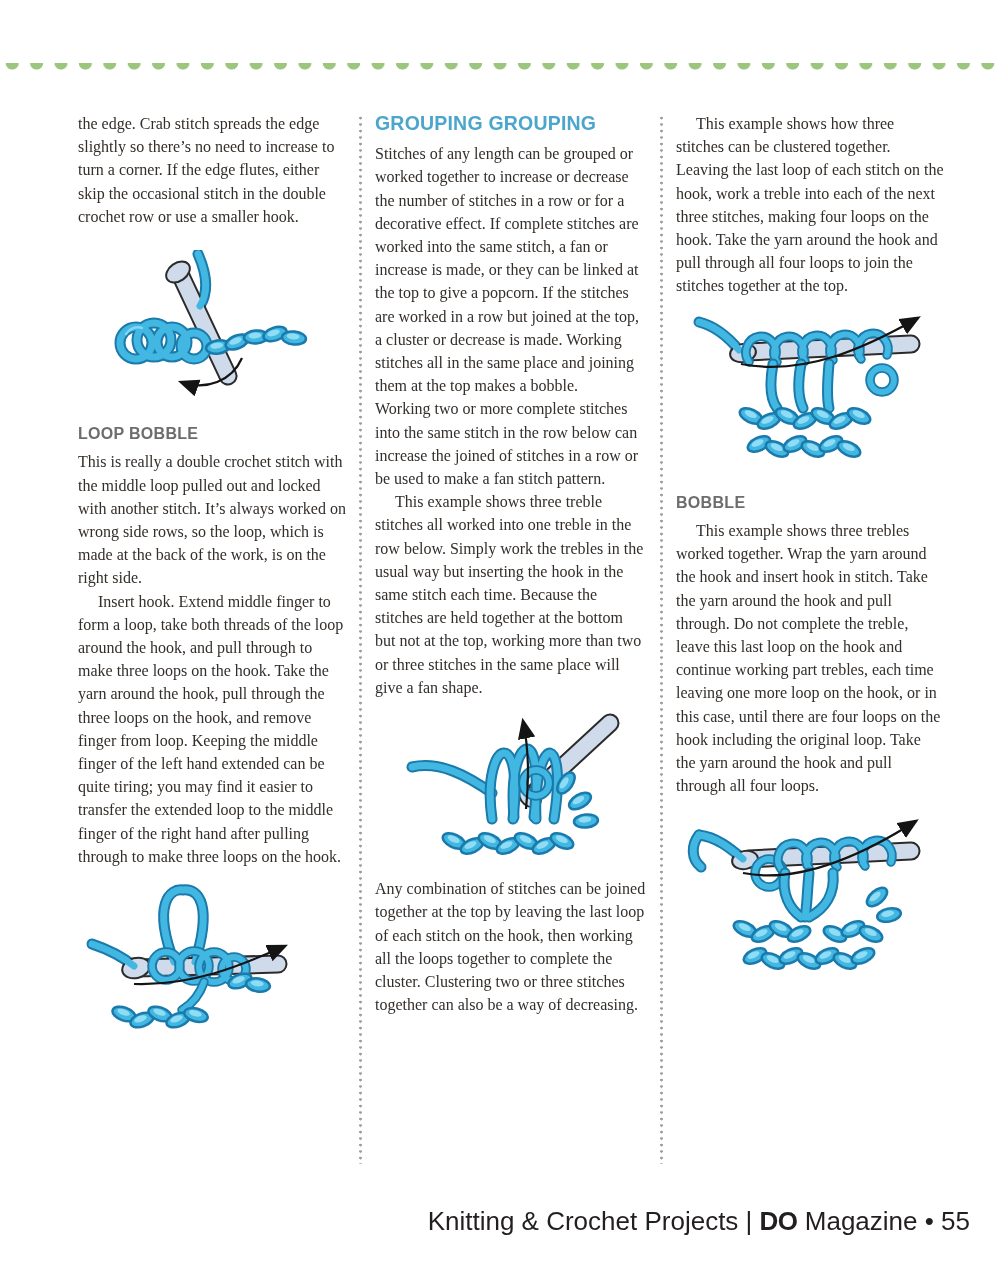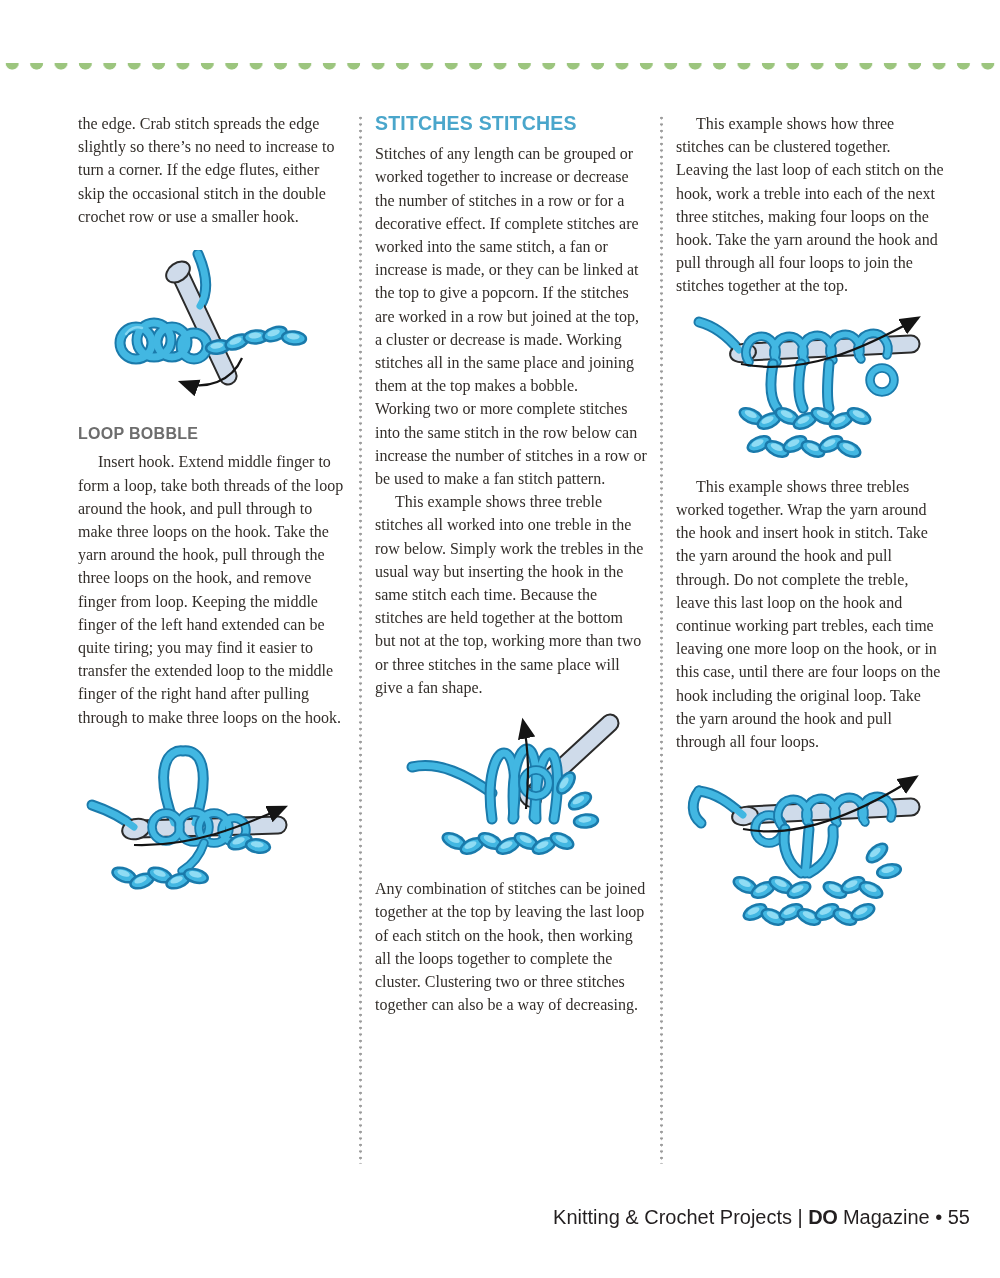--- a/index.html
+++ b/index.html
@@ -19,21 +19,21 @@
   h2,h3{font-family:"Liberation Sans", sans-serif;font-weight:bold;}
   h2.h-blue{margin:0 0 7px 0;font-size:19.5px;letter-spacing:.2px;color:#4aa6cb;}
   h3.h-gray{margin:16px 0 5px 0;font-size:16px;letter-spacing:.3px;color:#6d6d6d;}
   .illus{text-align:center;}
   .il1{margin:22px 0 8px 0;}
   .il2{margin:14px 0 0 0;}
   .il3{margin:12px 0 0 0;}
   .il4{margin:6px 0 0 0;}
   .il5{margin:12px 0 0 0;}
   .footer{position:absolute;top:1206px;right:62px;font-family:"Liberation Sans", sans-serif;
-      font-size:20px;color:#231f20;white-space:pre;}
+      font-size:26px;color:#231f20;white-space:pre;}
   .footer .brand{font-weight:bold;letter-spacing:-.5px;}
   
   .yd{fill:none;stroke:#1a7aab;stroke-width:11;stroke-linecap:round;stroke-linejoin:round;}
   .yl{fill:none;stroke:#42b7e2;stroke-width:7;stroke-linecap:round;stroke-linejoin:round;}
   .yd2{fill:none;stroke:#1a7aab;stroke-width:9.5;stroke-linecap:round;stroke-linejoin:round;}
   .yl2{fill:none;stroke:#42b7e2;stroke-width:5.8;stroke-linecap:round;stroke-linejoin:round;}
   .yh{fill:none;stroke:#8fdcf4;stroke-width:2.5;stroke-linecap:round;opacity:.85;}
   .hookd{fill:none;stroke:#2b2b2b;stroke-width:19;stroke-linecap:round;}
   .hookl{fill:none;stroke:#cfdbea;stroke-width:15;stroke-linecap:round;}
   .hookhead{fill:#cfdbea;stroke:#2b2b2b;stroke-width:2;}
@@ -82,20 +82,21 @@
           <use href="#leaf" transform="translate(126,97) rotate(-8)"></use>
           <use href="#leaf" transform="translate(145,92) rotate(-22)"></use>
           <use href="#leaf" transform="translate(164,87) rotate(-4)"></use>
           <use href="#leaf" transform="translate(183,84) rotate(-18)"></use>
           <use href="#leaf" transform="translate(202,88) rotate(6)"></use>
           <path class="arr" marker-end="url(#ah)" d="M150,108 C140,131 114,141 89,132"></path>
         </svg>
       </div>
 
       <h3 class="h-gray">LOOP BOBBLE</h3>
+      <p>This is really a double crochet stitch with the middle loop pulled out and locked with another stitch. It’s always worked on wrong side rows, so the loop, which is made at the back of the work, is on the right side.</p>
       <p class="indent">Insert hook. Extend middle finger to form a loop, take both threads of the loop around the hook, and pull through to make three loops on the hook. Take the yarn around the hook, pull through the three loops on the hook, and remove finger from loop. Keeping the middle finger of the left hand extended can be quite tiring; you may find it easier to transfer the extended loop to the middle finger of the right hand after pulling through to make three loops on the hook.</p>
 
       <div class="illus il2">
         <svg width="260" height="175" viewBox="0 0 260 175">
           <path class="yd" d="M92,80 C70,22 88,6 101,8 C118,6 130,25 113,80"></path>
           <path class="yd" d="M10,62 C28,68 42,76 52,84"></path>
           <path class="hookd" d="M56,86 L196,82"></path>
           <path class="hookl" d="M56,86 L196,82"></path>
           <ellipse class="hookhead" cx="54" cy="86" rx="14" ry="10" transform="rotate(-15 54 86)"></ellipse>
           <path class="yl" d="M92,80 C70,22 88,6 101,8 C118,6 130,25 113,80"></path>
@@ -118,24 +119,24 @@
           <use href="#leaf" transform="translate(158,99) rotate(-20)"></use>
           <use href="#leaf" transform="translate(176,103) rotate(8)"></use>
           <path class="arr" marker-end="url(#ah)" d="M52,102 C110,104 158,84 203,64"></path>
         </svg>
       </div>
     </div>
 
     <div class="vsep"></div>
 
     <div class="col col2">
-      <h2 class="h-blue">STITCHES STITCHES</h2>
+      <h2 class="h-blue">GROUPING GROUPING</h2>
       <p>Stitches of any length can be grouped or worked together to increase or decrease the number of stitches in a row or for a decorative effect. If complete stitches are worked into the same stitch, a fan or increase is made, or they can be linked at the top to give a popcorn. If the stitches are worked in a row but joined at the top, a cluster or decrease is made. Working stitches all in the same place and joining them at the top makes a bobble.</p>
 
-      <p>Working two or more complete stitches into the same stitch in the row below can increase the number of stitches in a row or be used to make a fan stitch pattern.</p>
+      <p>Working two or more complete stitches into the same stitch in the row below can increase the joined of stitches in a row or be used to make a fan stitch pattern.</p>
       <p class="indent">This example shows three treble stitches all worked into one treble in the row below. Simply work the trebles in the usual way but inserting the hook in the same stitch each time. Because the stitches are held together at the bottom but not at the top, working more than two or three stitches in the same place will give a fan shape.</p>
 
       <div class="illus il3">
         <svg width="230" height="160" viewBox="0 0 230 160">
           <path class="hookd" d="M214,12 L136,84"></path>
           <path class="hookl" d="M214,12 L136,84"></path>
           <ellipse class="hookhead" cx="134" cy="86" rx="12" ry="9" transform="rotate(40 134 86)"></ellipse>
           <path class="yd" d="M16,56 C44,50 70,64 96,82"></path>
           <path class="yl" d="M16,56 C44,50 70,64 96,82"></path>
           <path class="yd" d="M96,108 C90,66 100,42 108,42 C117,42 122,66 117,108"></path>
@@ -203,20 +204,21 @@
           <use href="#leaf" transform="translate(74,140) rotate(-25)"></use>
           <use href="#leaf" transform="translate(92,145) rotate(25)"></use>
           <use href="#leaf" transform="translate(110,140) rotate(-25)"></use>
           <use href="#leaf" transform="translate(128,145) rotate(25)"></use>
           <use href="#leaf" transform="translate(146,140) rotate(-25)"></use>
           <use href="#leaf" transform="translate(164,145) rotate(25)"></use>
           <path class="arr" marker-end="url(#ah)" d="M56,60 C120,72 180,44 233,14"></path>
         </svg>
       </div>
 
+      <h3 class="h-gray">BOBBLE</h3>
       <p class="indent">This example shows three trebles worked together. Wrap the yarn around the hook and insert hook in stitch. Take the yarn around the hook and pull through. Do not complete the treble, leave this last loop on the hook and continue working part trebles, each time leaving one more loop on the hook, or in this case, until there are four loops on the hook including the original loop. Take the yarn around the hook and pull through all four loops.</p>
 
       <div class="illus il5">
         <svg width="250" height="170" viewBox="0 0 250 170">
           <path class="yd" d="M14,26 C32,28 46,40 58,50"></path>
           <path class="yd" d="M14,26 C6,36 6,50 16,58"></path>
           <path class="hookd" d="M64,50 L226,42"></path>
           <path class="hookl" d="M64,50 L226,42"></path>
           <ellipse class="hookhead" cx="60" cy="51" rx="13" ry="9" transform="rotate(-10 60 51)"></ellipse>
           <path class="yl" d="M14,26 C32,28 46,40 58,50"></path>

